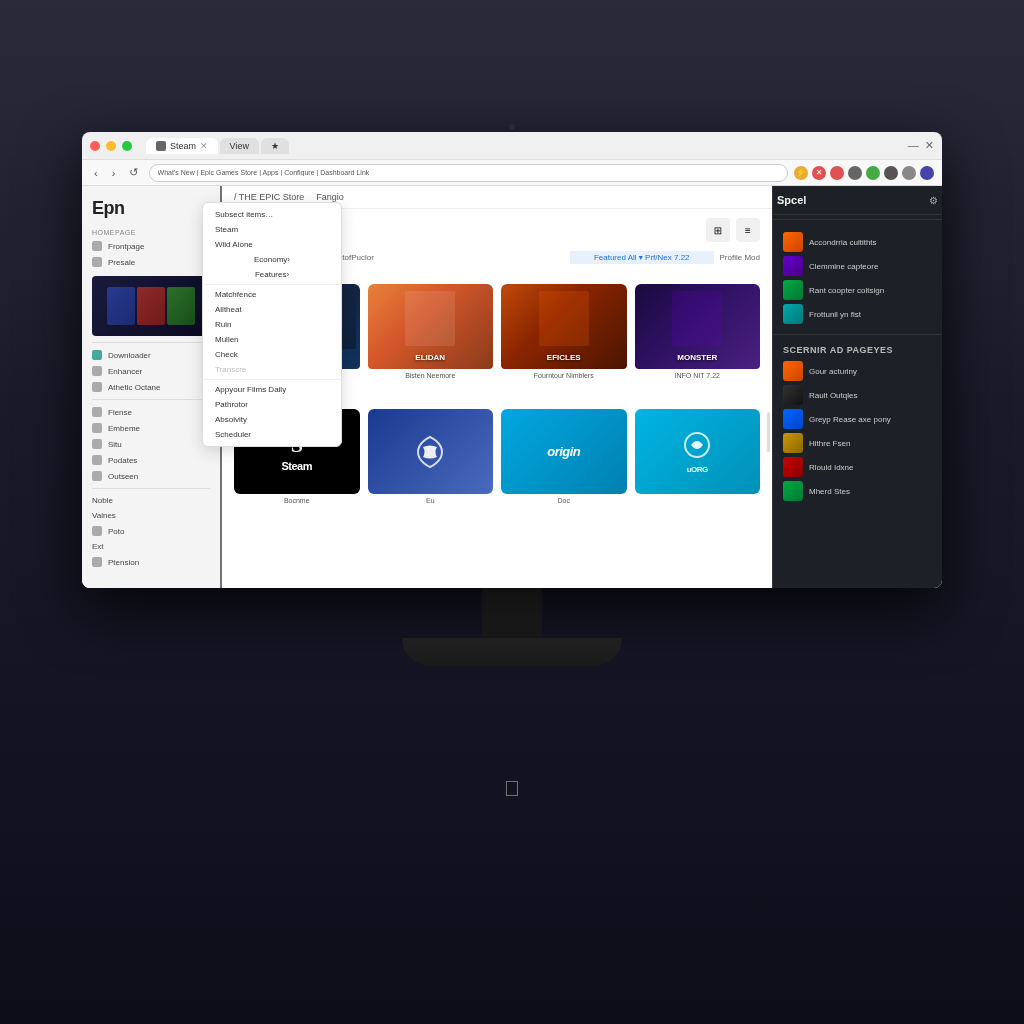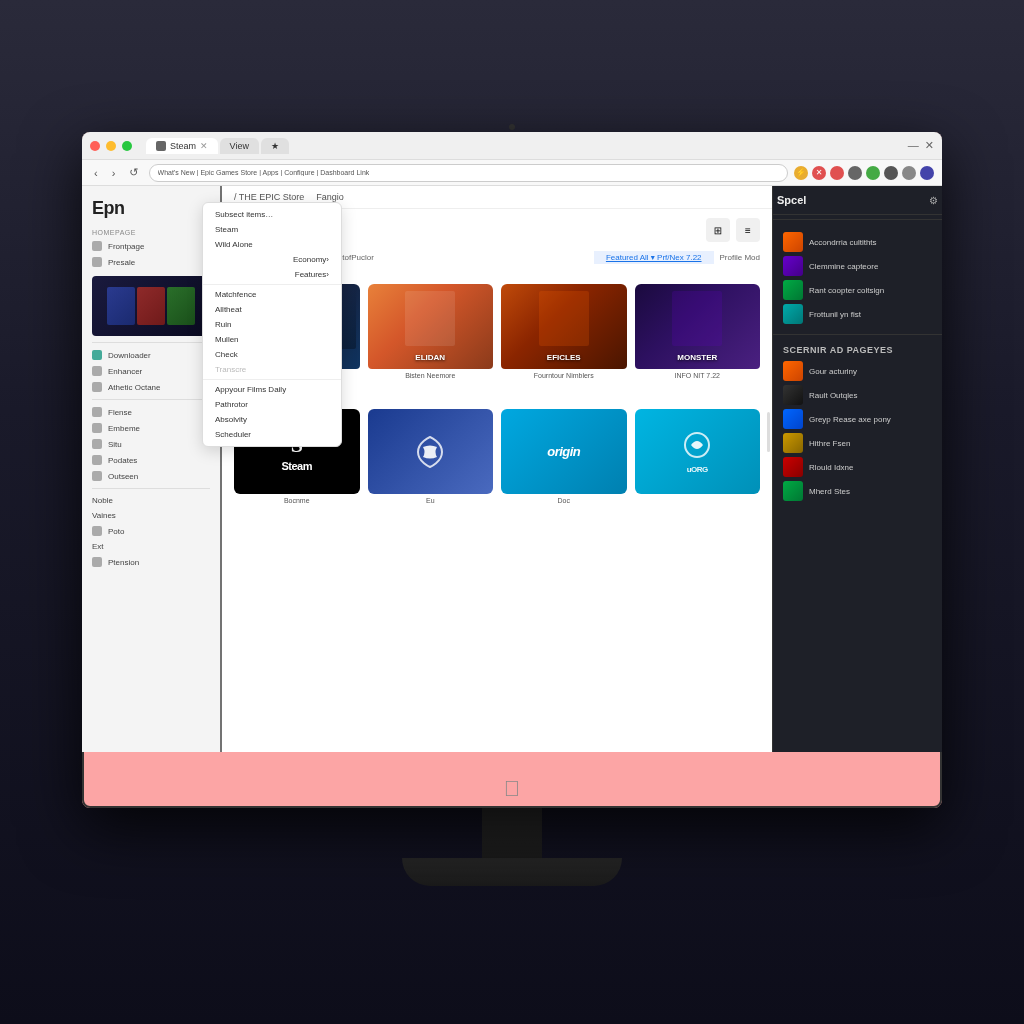--- a/index.html
+++ b/index.html
@@ -17,22 +17,22 @@
     
     .monitor {
       position: relative;
       width: 860px;
       height: 700px;
       margin-top: -60px;
     }
 
     .monitor-screen {
       width: 100%;
-      height: 676px;
-      background: #fca5a5;
+      height: 456px;
+      background: #8b5cf6;
       border-radius: 8px;
       overflow: hidden;
       box-shadow: 0 20px 60px rgba(0,0,0,0.8), inset 0 0 0 2px #333;
       position: relative;
     }
 
     .monitor-stand-neck {
       width: 60px;
       height: 50px;
       background: linear-gradient(180deg, #2a2a2a 0%, #1a1a1a 100%);
@@ -226,21 +226,21 @@
     }
 
     .context-menu-item {
       padding: 3px 12px;
       font-size: 8px;
       color: #333;
       cursor: pointer;
     }
     .context-menu-item.has-arrow {
       display: flex;
-      justify-content: flex-end;
+      justify-content: center;
     }
     .context-menu-item.disabled {
       color: #bbb;
     }
     .context-menu-divider {
       height: 1px;
       background: #eee;
       margin: 2px 0;
     }
 
@@ -307,26 +307,25 @@
       font-size: 8px;
       color: #666;
     }
 
     .filter-dropdown {
       margin-left: auto;
       display: flex;
       align-items: center;
       gap: 4px;
       background: #e8f0fe;
-      padding: 2px 12px;
+      padding: 2px 24px;
       border-radius: 0;
       font-size: 8px;
       color: #1a73e8;
       cursor: pointer;
-      text-decoration: underline;
     }
 
     
     .games-section {
       padding: 16px 12px 8px;
     }
 
     .games-section-title {
       font-size: 10px;
       font-weight: 600;

